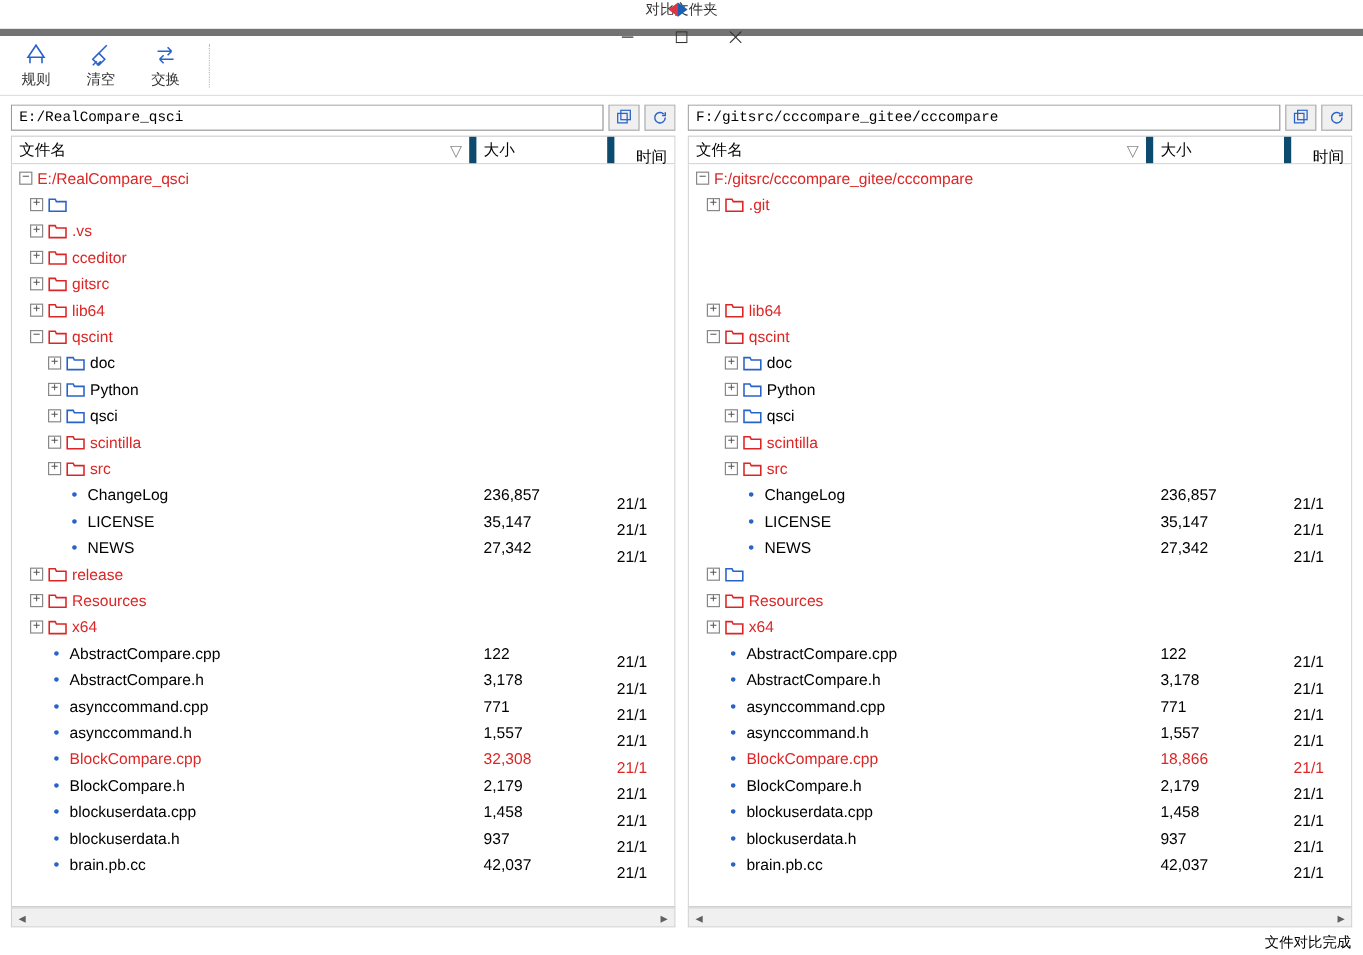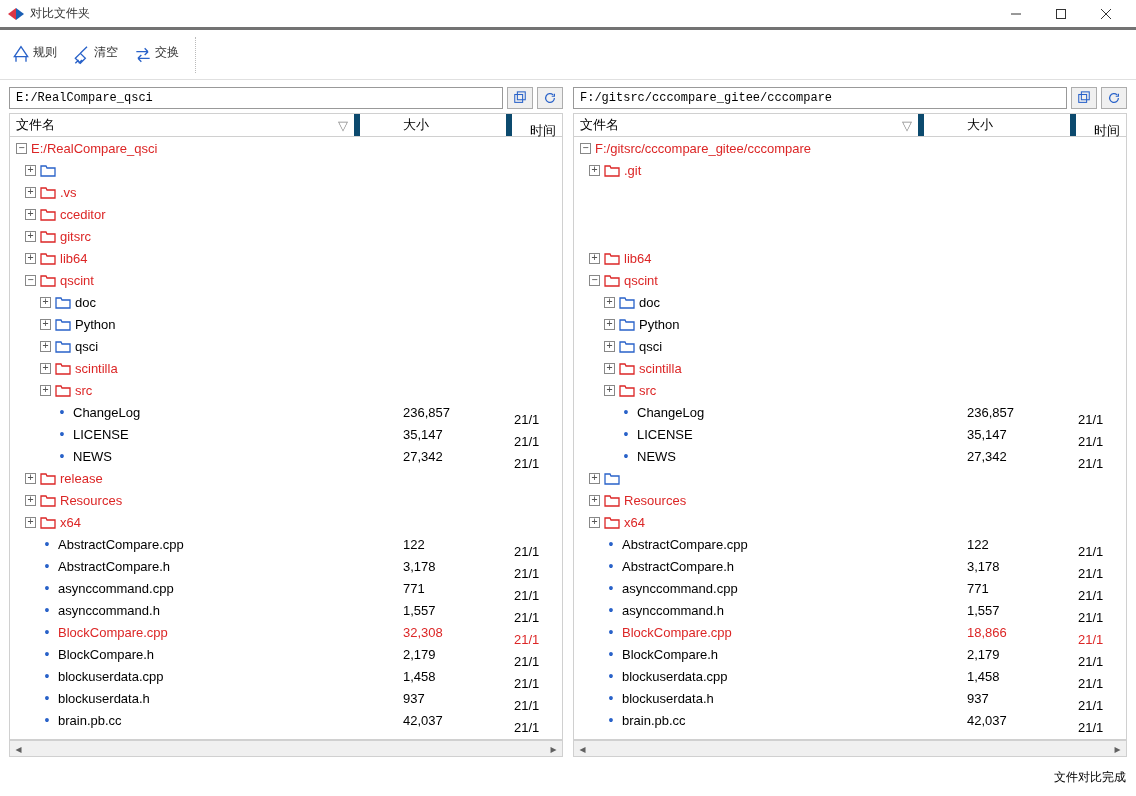--- a/index.html
+++ b/index.html
@@ -1,52 +1,52 @@
 <!DOCTYPE html>
 <html><head>
 <meta charset="utf-8">
 <style>
 * { box-sizing: border-box; margin: 0; padding: 0; }
 body { font-family: "Microsoft YaHei", Arial, sans-serif; font-size: 12px; background: #fff; width: 1136px; height: 796px; overflow: hidden; display: flex; flex-direction: column; }
-.titlebar { height: 30px; display: flex; align-items: center; padding: 0 8px; border-bottom: 3px solid #737373; }
+.titlebar { height: 30px; display: flex; align-items: center; padding: 0 8px; border-bottom: 6px solid #737373; flex-direction: column; }
 .titlebar .app-icon { width: 16px; height: 16px; margin-right: 6px; position: relative; }
 .titlebar .app-icon::before { content: ''; position: absolute; left: 0; top: 2px; width: 0; height: 0; border-top: 6px solid transparent; border-bottom: 6px solid transparent; border-right: 8px solid #dc3545; }
 .titlebar .app-icon::after { content: ''; position: absolute; right: 0; top: 2px; width: 0; height: 0; border-top: 6px solid transparent; border-bottom: 6px solid transparent; border-left: 8px solid #1a5fb4; }
 .titlebar .title { flex: 1; color: #333; }
 .win-controls { display: flex; gap: 0; }
 .win-btn { width: 45px; height: 28px; display: flex; align-items: center; justify-content: center; color: #333; cursor: pointer; }
 .toolbar { height: 50px; display: flex; align-items: center; padding: 4px 10px; gap: 14px; border-bottom: 1px solid #e0e0e0; }
-.tbtn { display: flex; flex-direction: row; gap: 1px; cursor: pointer; color: #333; min-width: 40px; }
+.tbtn { display: flex; flex-direction: column; align-items: center; gap: 1px; cursor: pointer; color: #333; min-width: 40px; }
 .tbtn .ticon { width: 22px; height: 22px; display: flex; align-items: center; justify-content: center; color: #2962c9; }
 .tbtn .tlabel { font-size: 12px; }
 .tsep { width: 1px; height: 36px; border-left: 1px dotted #bbb; margin: 0 2px; }
 .main { flex: 1; display: flex; gap: 8px; padding: 6px 8px 0 8px; overflow: hidden; }
 .pane { flex: 1; display: flex; flex-direction: column; border: 1px solid #fff; overflow: hidden; }
 .pathbar { display: flex; gap: 4px; margin-bottom: 4px; align-items: center; }
 .path-input { flex: 1; height: 22px; border: 1px solid #999; padding: 0 6px; font-family: "Courier New", monospace; font-size: 12px; }
 .icon-btn { width: 26px; height: 22px; border: 1px solid #adadad; background: #f0f0f0; display: flex; align-items: center; justify-content: center; cursor: pointer; color: #2962c9; }
 .headers { display: flex; border: 1px solid #d0d0d0; background: #fff; height: 24px; }
 .hcell { padding: 3px 6px; border-right: 6px solid #0c4a6e; display: flex; align-items: center; font-size: 13px; }
 .hcell.name { flex: 1; justify-content: space-between; }
-.hcell.size { width: 115px; margin-left: 37px; }
+.hcell.size { width: 115px; }
 .hcell.time { width: 50px; border-right: none; justify-content: flex-end; margin-top: 12px; }
 .tree { flex: 1; overflow-y: auto; overflow-x: hidden; border-left: 1px solid #d0d0d0; border-right: 1px solid #d0d0d0; border-bottom: 1px solid #d0d0d0; background: #fff; position: relative; }
 .row { display: flex; height: 22px; align-items: center; font-size: 13px; }
 .row .namecol { flex: 1; display: flex; align-items: center; overflow: hidden; white-space: nowrap; }
 .row .sizecol { width: 115px; padding-left: 6px; }
 .row .timecol { width: 50px; text-align: left; padding-left: 2px; margin-top: 14px; }
 .row.diff .namecol, .row.diff .sizecol, .row.diff .timecol { color: #dc2626; }
 .expander { width: 11px; height: 11px; border: 1px solid #888; background: #fff; display: inline-flex; align-items: center; justify-content: center; font-size: 10px; line-height: 1; margin-right: 4px; cursor: pointer; color: #555; flex-shrink: 0; font-family: monospace; }
 .expander.plus::before { content: '+'; }
 .expander.minus::before { content: '−'; }
 .spacer { display: inline-block; width: 15px; flex-shrink: 0; }
 .folder-icon { width: 16px; height: 13px; margin-right: 4px; flex-shrink: 0; position: relative; }
 .folder-icon svg { width: 16px; height: 14px; }
 .file-dot { width: 14px; display: inline-flex; justify-content: center; align-items: center; color: #2962c9; margin-right: 4px; font-size: 14px; flex-shrink: 0; }
-.statusbar { height: 38px; display: flex; align-items: center; justify-content: flex-end; padding: 0 10px; font-size: 12px; }
+.statusbar { height: 22px; display: flex; align-items: center; justify-content: flex-end; padding: 0 10px; font-size: 12px; }
 .hscroll { height: 17px; border: 1px solid #d0d0d0; background: #f0f0f0; display: flex; }
 .hscroll .arrow { width: 17px; display: flex; align-items: center; justify-content: center; color: #606060; }
 .hscroll .track { flex: 1; }
 .filter-icon { color: #888; }
 .tree::-webkit-scrollbar { width: 17px; }
 .tree::-webkit-scrollbar-track { background: #f0f0f0; }
 .tree::-webkit-scrollbar-thumb { background: #cdcdcd; border: 1px solid #b0b0b0; }
 </style>
 </head>
 <body>

